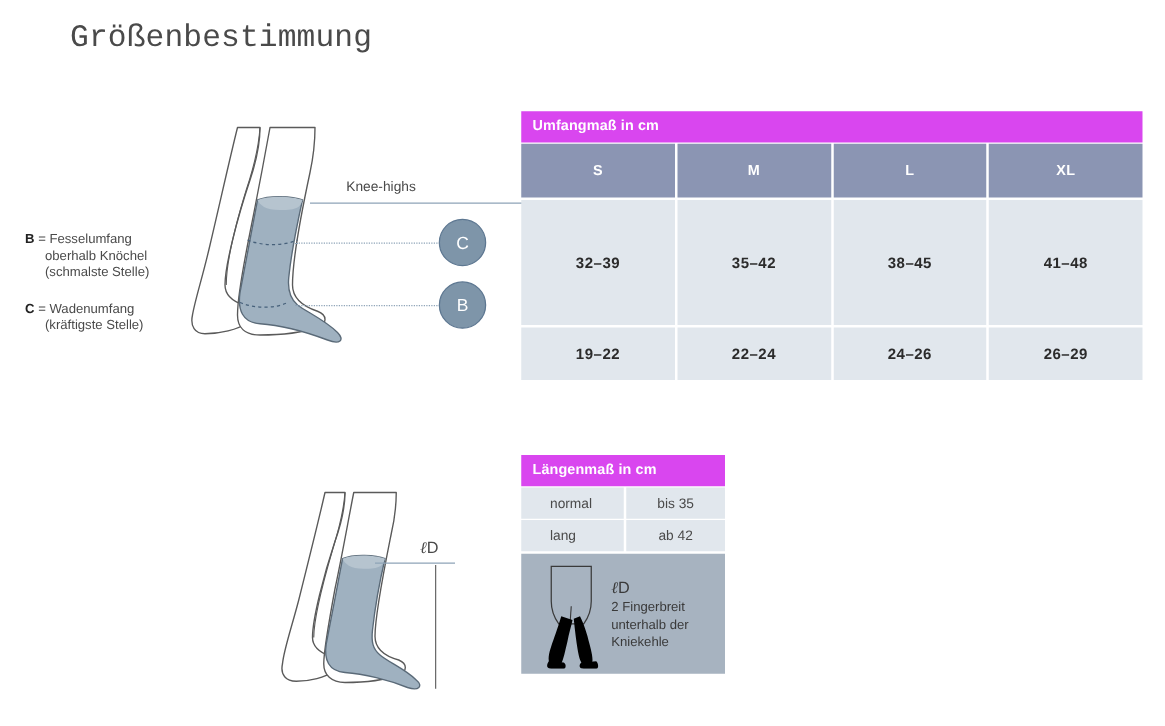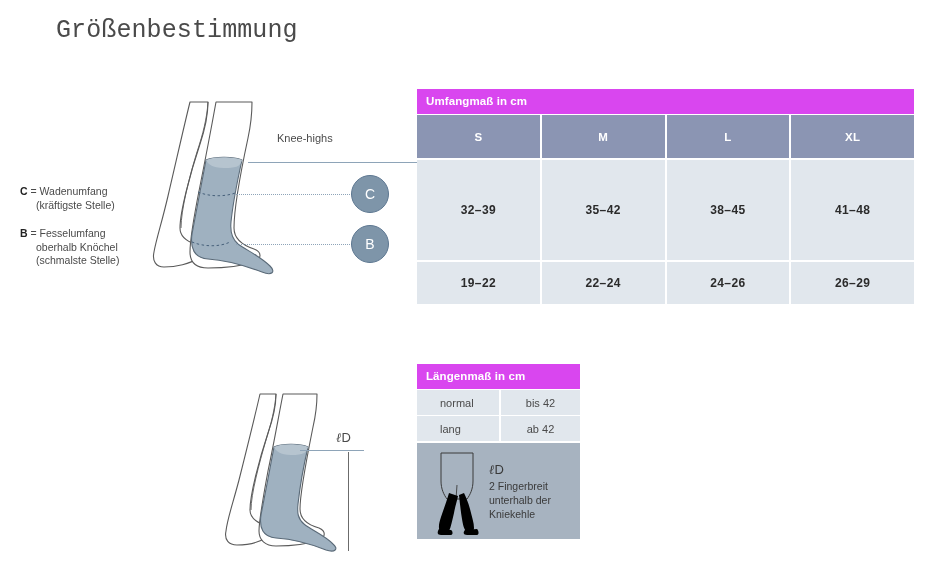--- a/index.html
+++ b/index.html
@@ -59,21 +59,21 @@
   }
   .illus svg { display: block; }
 
   .illus-top { left: 150px; top: 100px; }
   .illus-bottom { left: 222px; top: 392px; }
 
   
   .knee-label {
     position: absolute;
     left: 253px;
-    top: 132px;
+    top: 144px;
     font-size: 11px;
     color: #4a4a4a;
     white-space: nowrap;
     padding-left: 24px;
   }
   .knee-rule {
     position: absolute;
     left: 248px;
     top: 162px;
     width: 170px;
@@ -249,35 +249,35 @@
 </style>
 </head>
 <body>
 
 <div class="page-title">Größenbestimmung</div>
 
 <div class="legend">
 
   <div class="legend-block">
     <div class="legend-head">
-      <span class="legend-key">C</span>
-      <span>=</span>
-      <span>Wadenumfang</span>
-    </div>
-    <span class="legend-sub">(kräftigste Stelle)</span>
-  </div>
-
-  <div class="legend-block">
-    <div class="legend-head">
       <span class="legend-key">B</span>
       <span>=</span>
       <span>Fesselumfang</span>
     </div>
     <span class="legend-sub">oberhalb Knöchel</span>
     <span class="legend-sub">(schmalste Stelle)</span>
+  </div>
+
+  <div class="legend-block">
+    <div class="legend-head">
+      <span class="legend-key">C</span>
+      <span>=</span>
+      <span>Wadenumfang</span>
+    </div>
+    <span class="legend-sub">(kräftigste Stelle)</span>
   </div>
 
 </div>
 
 <div class="illus illus-top">
   <svg width="180" height="190" viewBox="0 0 180 190" xmlns="http://www.w3.org/2000/svg">
 
     <path d="M40 2 C34 26 26 62 18 96 C12 122 6 140 4 152 C2 161 6 167 14 167
              C26 167 40 164 48 158 C54 153 52 146 45 144 C36 141 30 136 30 128
              C30 112 40 74 50 44 C55 29 58 14 58 2 Z" fill="#ffffff" stroke="#5a5a5a" stroke-width="1.1" stroke-linejoin="round"></path>
@@ -360,21 +360,21 @@
 <div class="ld-label"><span>ℓ</span><span class="ld-d">D</span></div>
 <div class="ld-rule"></div>
 <div class="ld-vline"></div>
 
 <div class="table-len">
 
   <div class="tbl-title">Längenmaß in cm</div>
 
   <div class="len-row">
     <div class="len-cell label">normal</div>
-    <div class="len-cell value">bis 42</div>
+    <div class="len-cell value">bis 35</div>
   </div>
 
   <div class="len-row">
     <div class="len-cell label">lang</div>
     <div class="len-cell value">ab 42</div>
   </div>
 
   <div class="len-panel">
 
     <div class="len-panel-icon">

